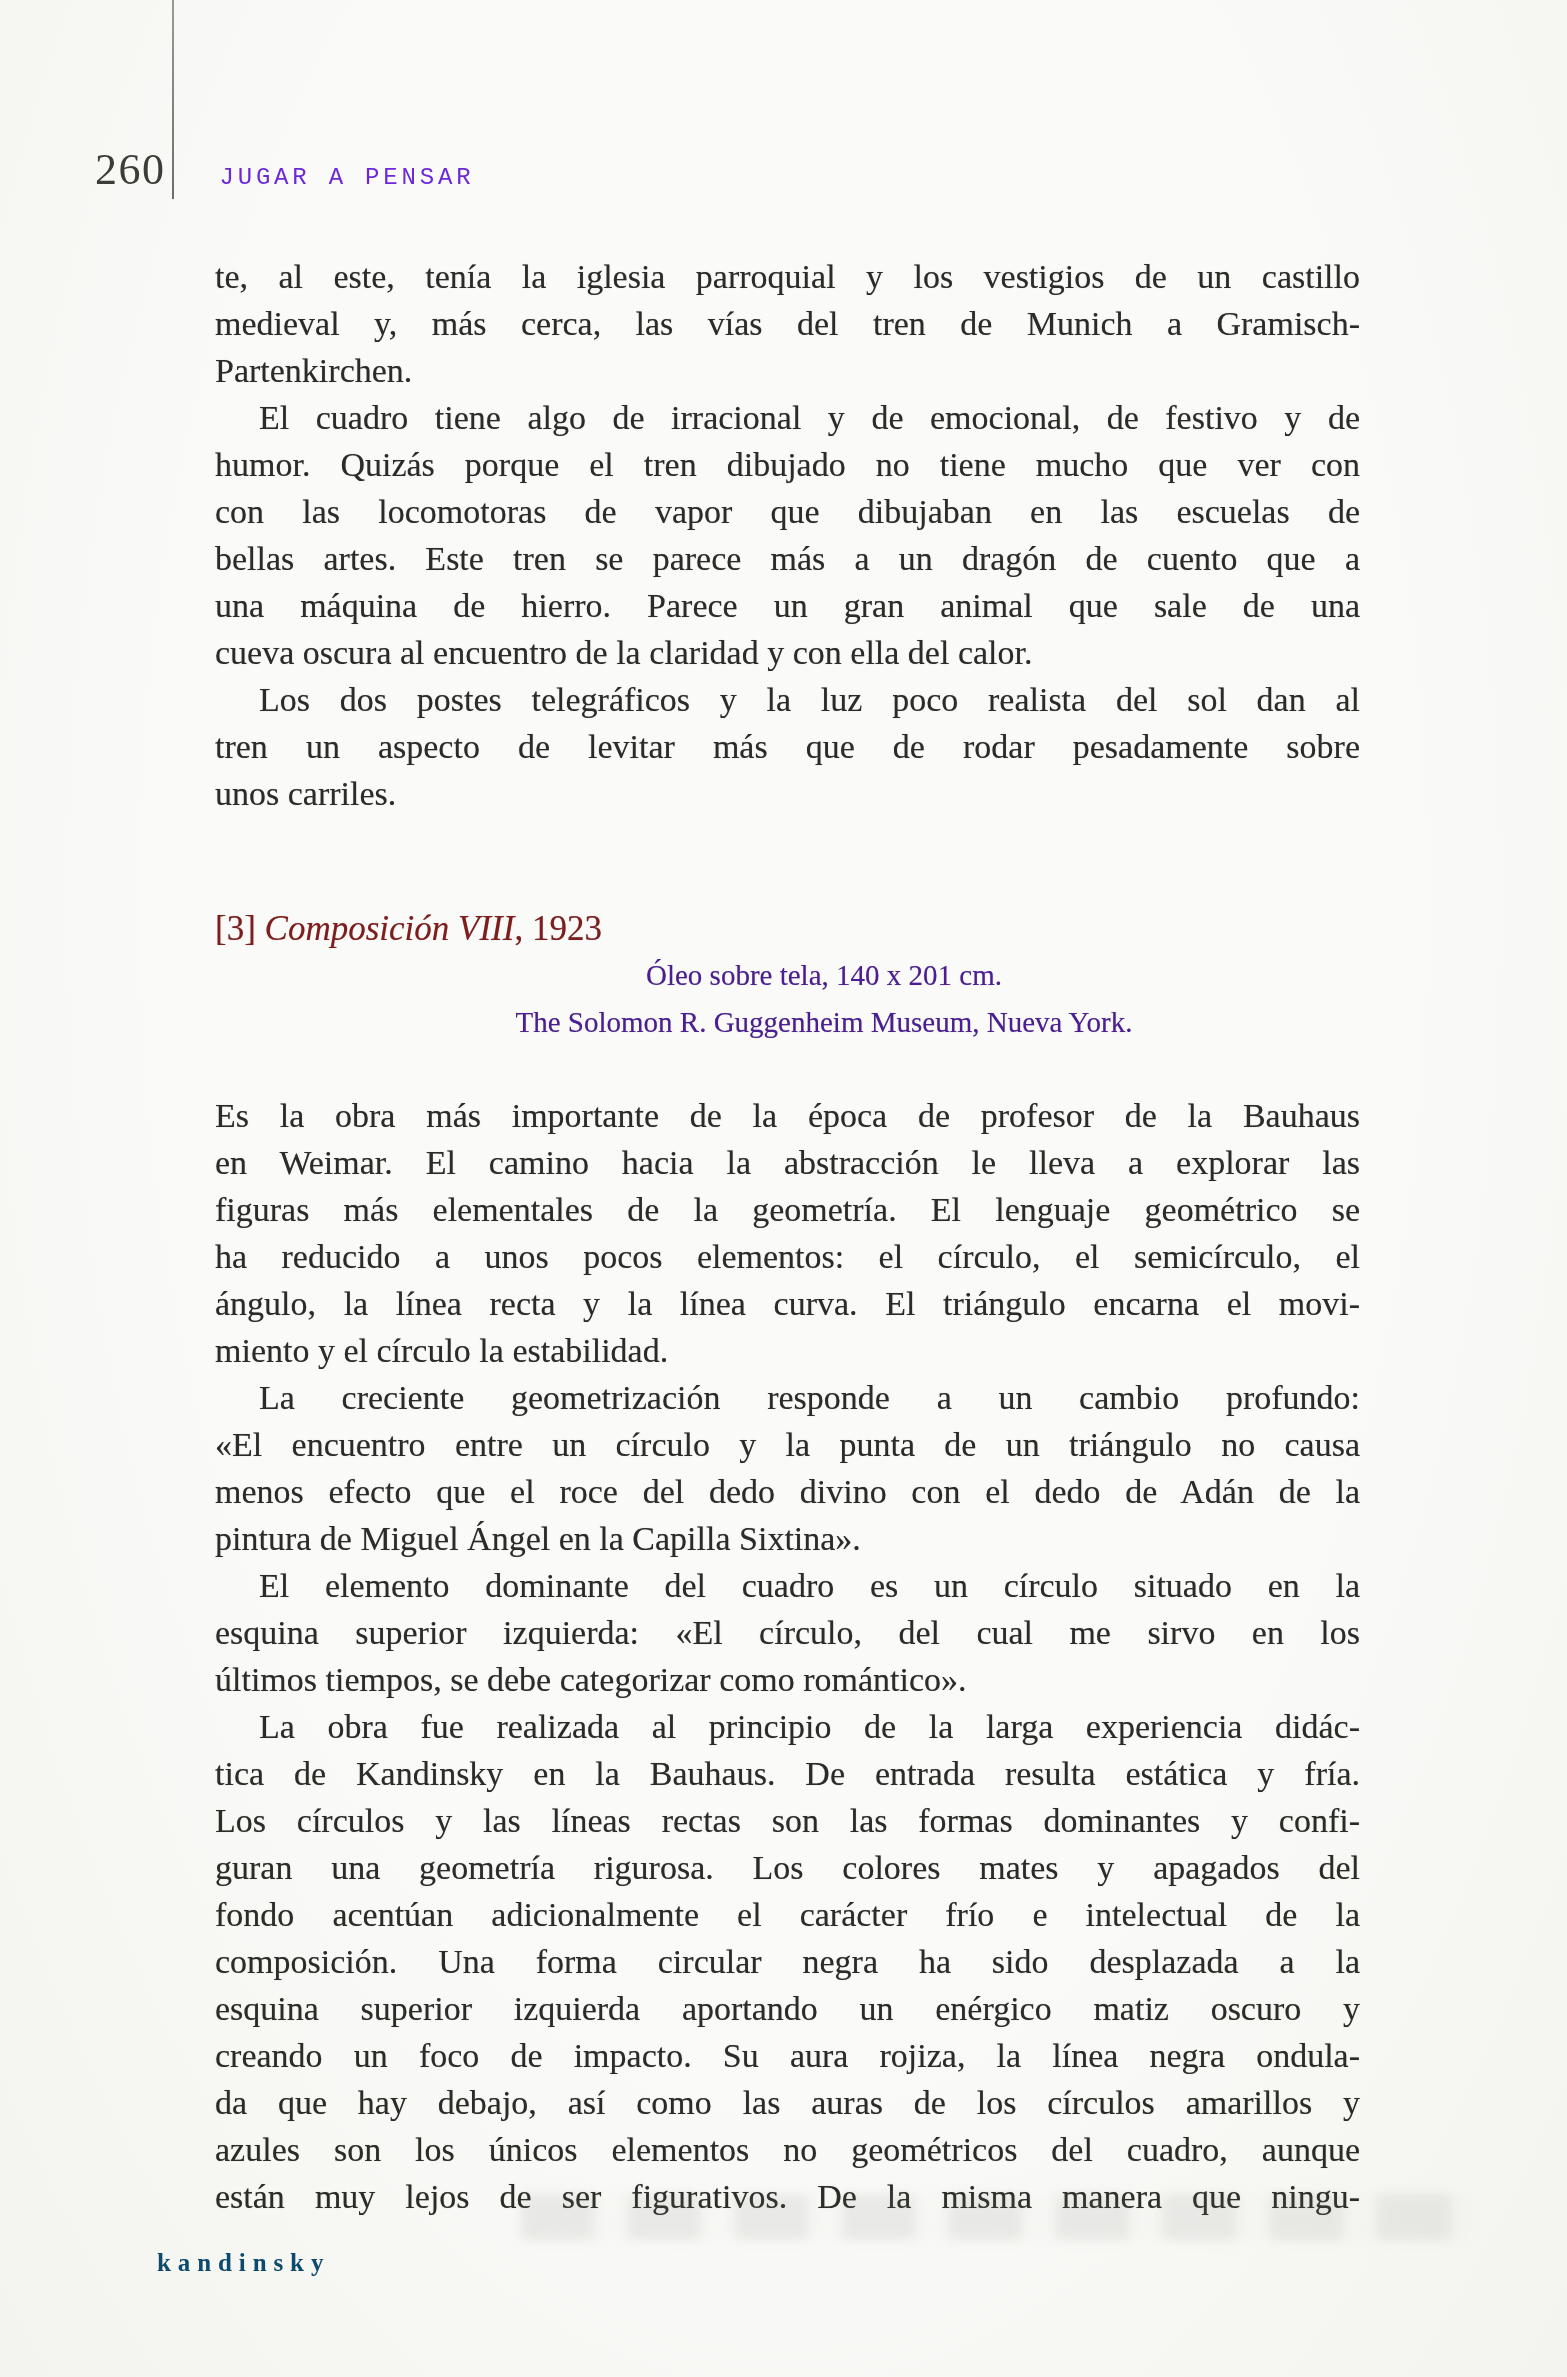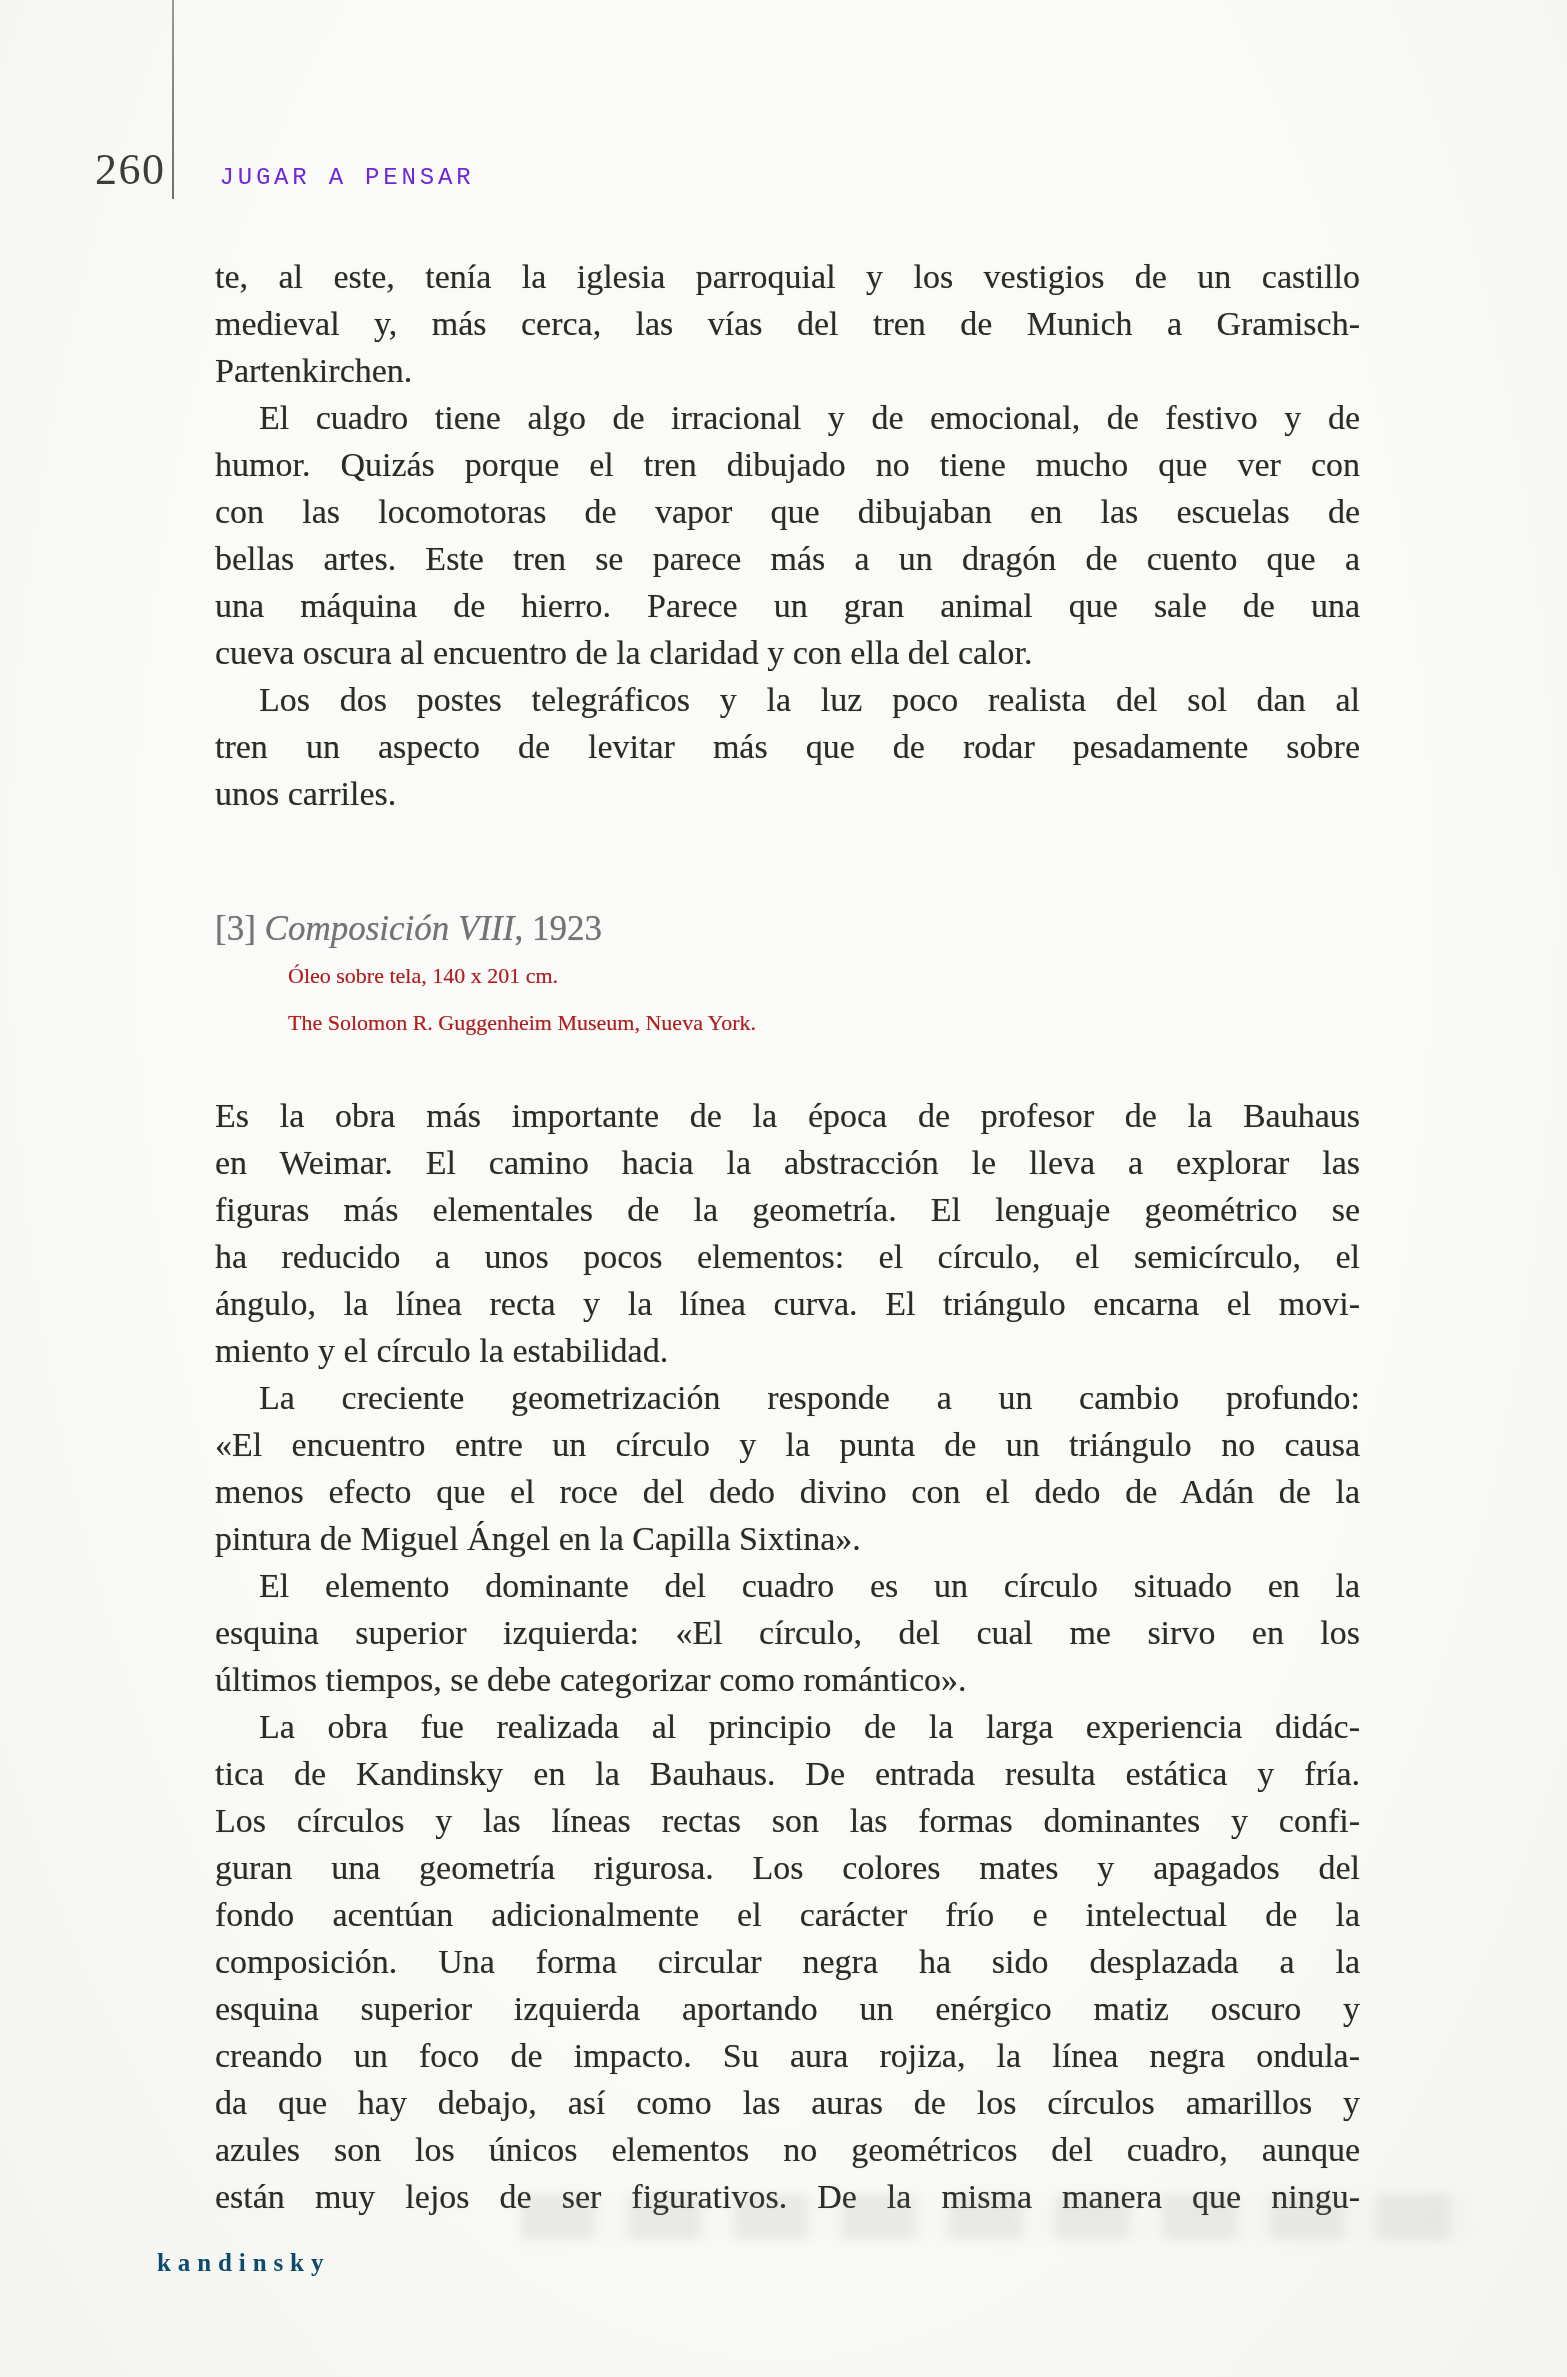--- a/index.html
+++ b/index.html
@@ -49,28 +49,29 @@
     text-align: justify;
     text-align-last: justify;
     white-space: normal;
   }
   .line.lastline { text-align-last: left; }
   .line.indent { text-indent: 44px; }
   .hblock { margin-top: 88px; margin-bottom: 46px; }
   .hline1 {
     height: 47px; line-height: 47px;
     font-size: 35px;
-    color: #737373;
+    color: #7f1d1d;
   }
   .hline1 .ital { font-style: italic; }
   .hsub {
     height: 47px; line-height: 47px;
     padding-left: 73px;
-    font-size: 22px;
-    color: #b91c1c;
+    font-size: 29px;
+    color: #4c1d95;
+    text-align: center;
   }
   .ghost-band {
     position: absolute;
     top: 2194px; left: 521px;
     width: 949px; height: 46px;
     background: repeating-linear-gradient(90deg,
       rgba(125,130,118,0.12) 0px, rgba(125,130,118,0.12) 73px,
       rgba(125,130,118,0.02) 73px, rgba(125,130,118,0.02) 107px);
     filter: blur(5.4px);
     border-radius: 6.1px;

